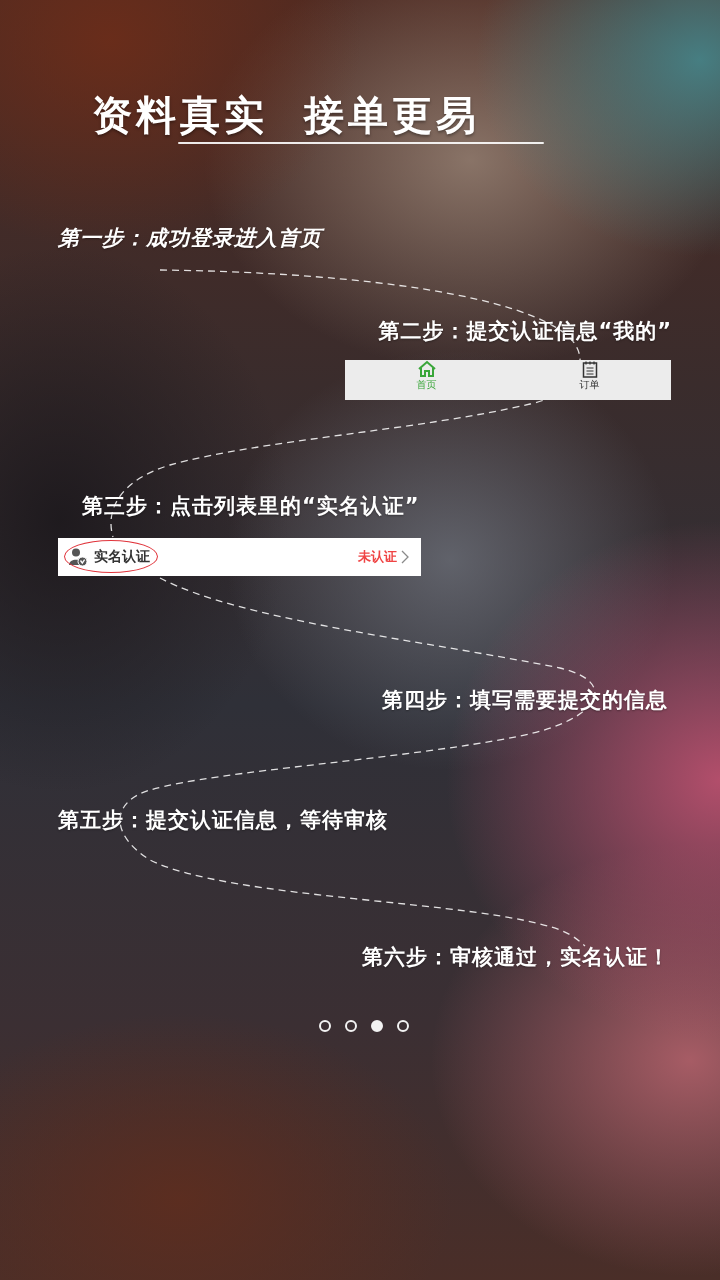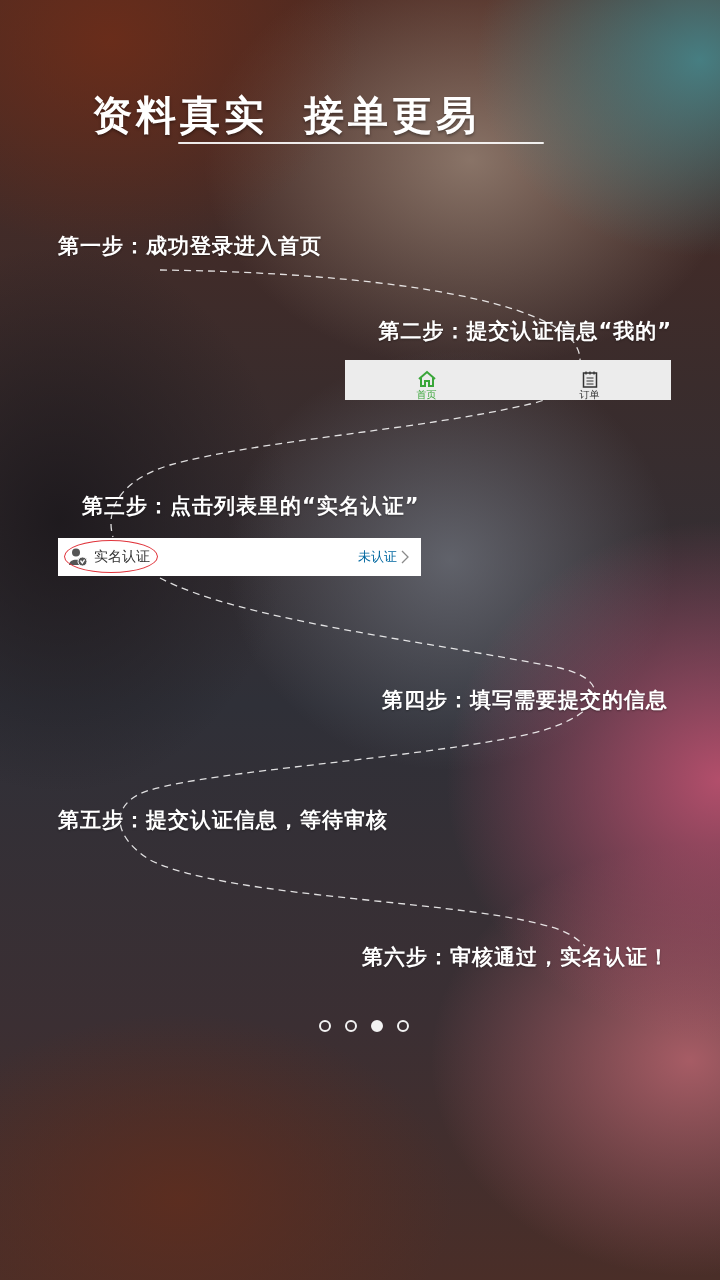--- a/index.html
+++ b/index.html
@@ -34,35 +34,35 @@
     .step {
       position: absolute; color: #ffffff; font-size: 21px; font-weight: bold;
       letter-spacing: 1px; white-space: nowrap; text-shadow: 0 1px 2px rgba(0,0,0,0.35);
     }
     .curves { position: absolute; left: 0; top: 0; }
     
     .navbar {
       position: absolute; left: 345px; top: 360px; width: 326px; height: 40px;
       background: #ececec; display: flex; align-items: stretch;
     }
-    .nav-item { flex: 1; display: flex; flex-direction: column; align-items: center; justify-content: flex-end; position: relative; }
+    .nav-item { flex: 1; display: flex; flex-direction: column; align-items: center; justify-content: flex-start; position: relative; }
     .nav-item .lbl { font-size: 10px; line-height: 11px; margin-top: 1px; color: #333; }
     .nav-item.active .lbl { color: #3aa63a; }
     .nav-ring {
       position: absolute; right: 2px; top: 6px; width: 60px; height: 30px;
       border: 1.5px solid #e0343b; border-radius: 50%;
     }
     
     .verify-row {
       position: absolute; left: 58px; top: 538px; width: 363px; height: 38px;
-      background: #ffffff; display: flex; align-items: center; box-sizing: border-box; padding: 0 12px 0 10px;
+      background: #ffffff; display: flex; align-items: center; box-sizing: border-box; padding: 0 12px 0 10px; font-weight: bold;
     }
     .verify-row .icon { width: 20px; height: 20px; margin-right: 6px; }
     .verify-row .name { font-size: 14px; color: #333; }
-    .verify-row .status { margin-left: auto; font-size: 13px; color: #0369a1; text-align: center; }
+    .verify-row .status { margin-left: auto; font-size: 13px; color: #ef4444; text-align: center; }
     .verify-row .chev { margin-left: 4px; width: 8px; height: 14px; }
     .verify-ring {
       position: absolute; left: 6px; top: 2px; width: 92px; height: 31px;
       border: 1.5px solid #e0343b; border-radius: 50%;
     }
     .dots { position: absolute; top: 1020px; left: 319px; display: flex; gap: 14px; }
     .dot {
       width: 8px; height: 8px; border-radius: 50%; border: 2px solid #f2f2f2; box-sizing: content-box;
     }
     .dot.active { background: #f2f2f2; }
@@ -77,21 +77,21 @@
     <path d="M160 270 C 330 272, 500 290, 560 330 C 600 356, 575 395, 530 404 C 420 430, 260 440, 170 465 C 120 480, 105 510, 113 537"></path>
     <path d="M160 578 C 240 620, 420 640, 560 668 C 620 682, 600 720, 520 736 C 400 760, 220 770, 150 790 C 110 802, 110 835, 150 860 C 230 900, 480 900, 560 930 C 575 936, 580 942, 585 946"></path>
   </g>
 </svg>
 
 <div class="title">
   <span>资料真实</span><span class="gap"></span><span>接单更易</span>
 </div>
 <div class="title-line"></div>
 
-<div class="step" style="left:58px; top:232px;">第一步：成功登录进入首页</div>
+<div class="step" style="left:58px; top:224px;font-style:italic;">第一步：成功登录进入首页</div>
 <div class="step" style="right:48px; top:317px;">第二步：提交认证信息“我的”</div>
 
 <div class="navbar">
   <div class="nav-item active">
     <svg width="20" height="18" viewBox="0 0 20 18">
       <path d="M2 9 L10 2 L18 9" fill="none" stroke="#3aa63a" stroke-width="2"></path>
       <path d="M4 8 V16 H8 V11 H12 V16 H16 V8" fill="none" stroke="#3aa63a" stroke-width="2"></path>
     </svg>
     <span class="lbl">首页</span>
   </div>

